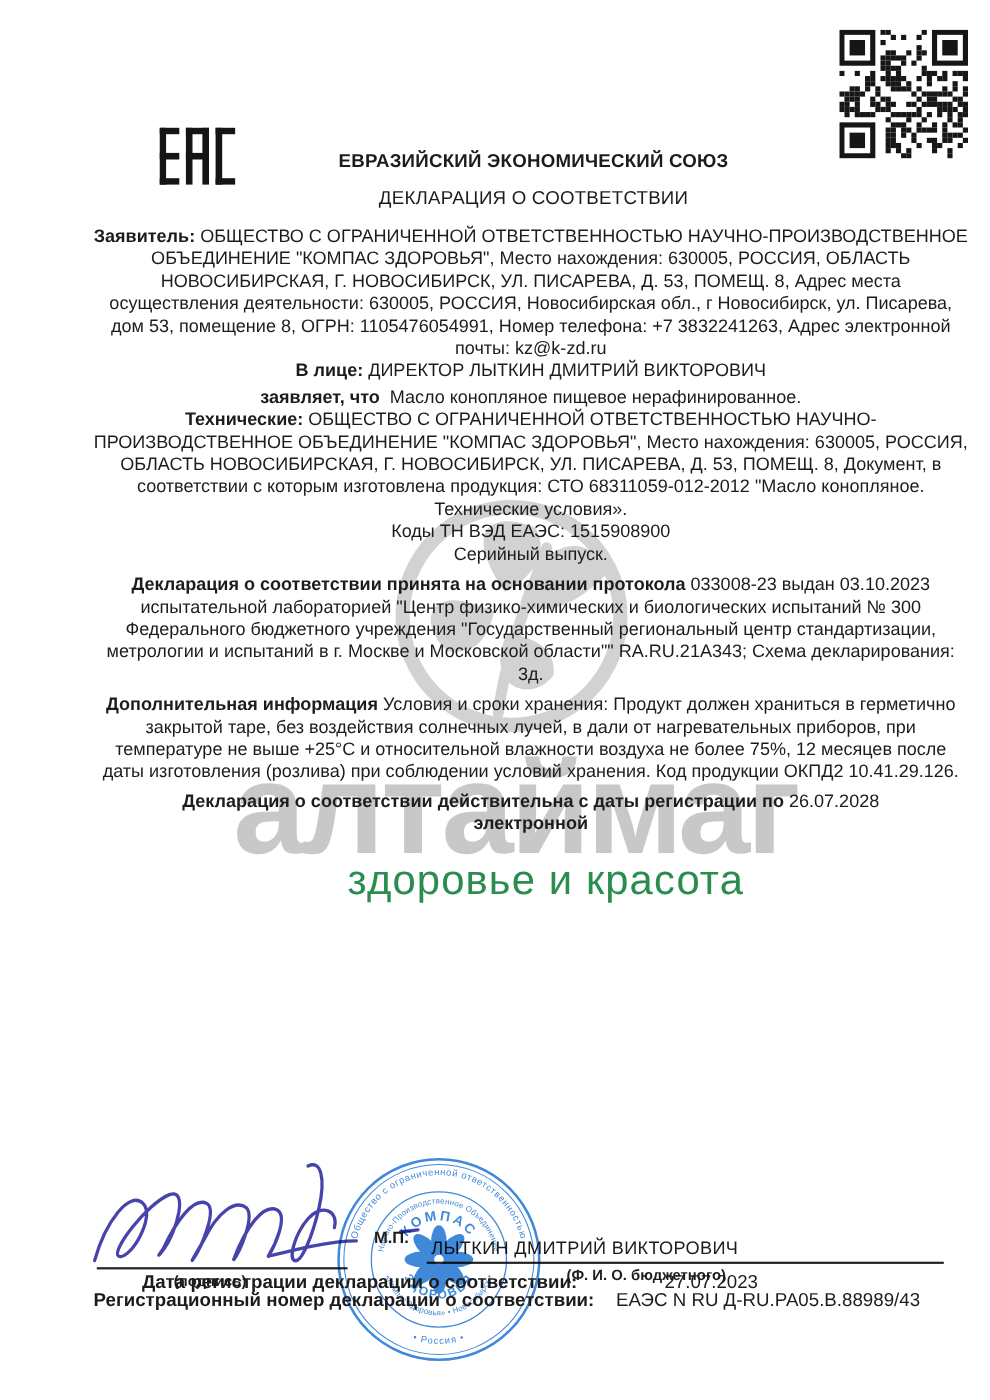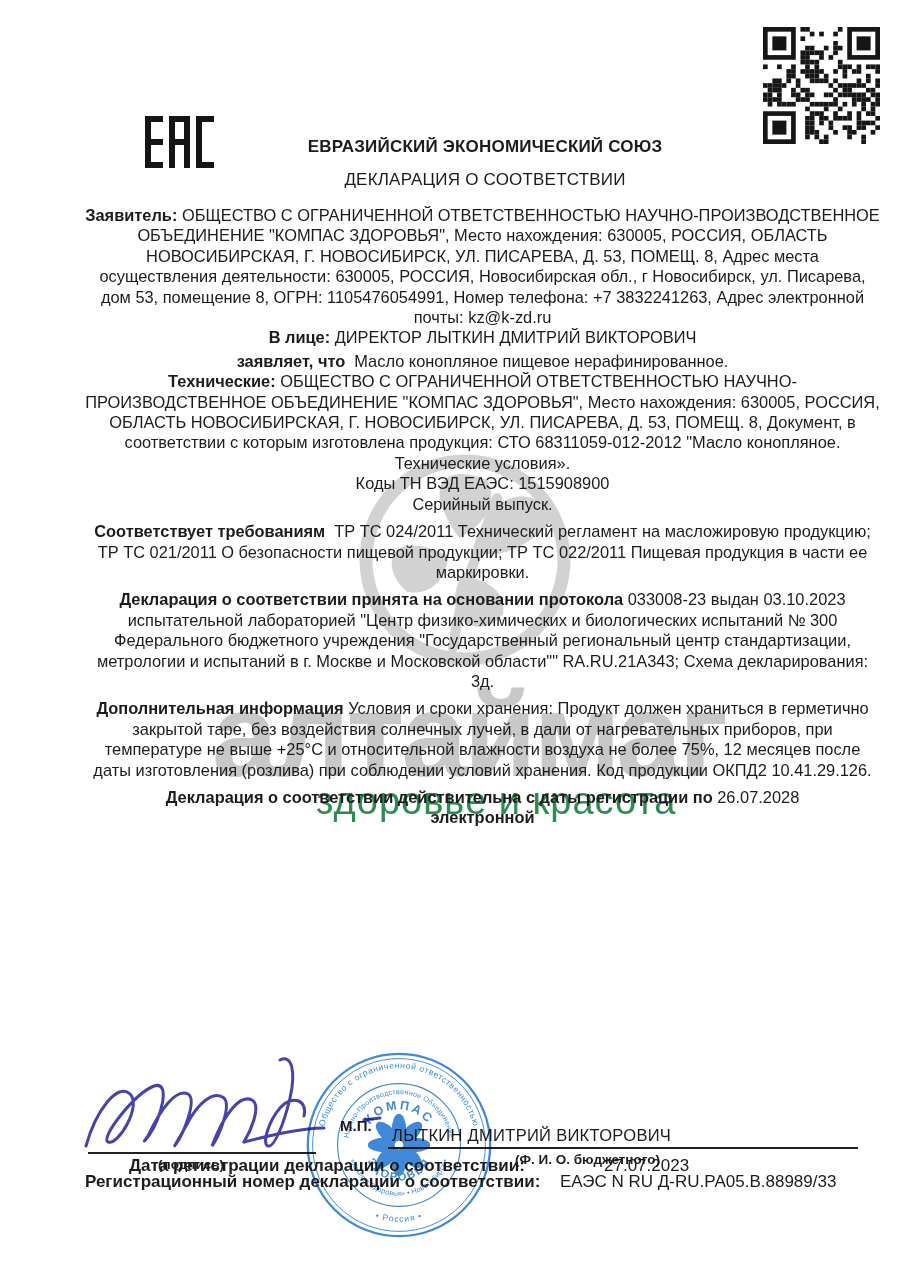--- a/index.html
+++ b/index.html
@@ -287,21 +287,20 @@
     <div class="t2">ДЕКЛАРАЦИЯ О СООТВЕТСТВИИ</div>
   </div>
 
   <div class="bodytext">
     <p><b>Заявитель:</b><span> ОБЩЕСТВО С ОГРАНИЧЕННОЙ ОТВЕТСТВЕННОСТЬЮ НАУЧНО-ПРОИЗВОДСТВЕННОЕ ОБЪЕДИНЕНИЕ "КОМПАС ЗДОРОВЬЯ", Место нахождения: 630005, РОССИЯ, ОБЛАСТЬ НОВОСИБИРСКАЯ, Г. НОВОСИБИРСК, УЛ. ПИСАРЕВА, Д. 53, ПОМЕЩ. 8, Адрес места осуществления деятельности: 630005, РОССИЯ, Новосибирская обл., г Новосибирск, ул. Писарева, дом 53, помещение 8, ОГРН: 1105476054991, Номер телефона: +7 3832241263, Адрес электронной почты: kz@k-zd.ru</span></p>
     <p><b>В лице:</b><span> ДИРЕКТОР ЛЫТКИН ДМИТРИЙ ВИКТОРОВИЧ</span></p>
     <p class="sp-xs"><b>заявляет, что</b><span class="pad-gap">Масло конопляное пищевое нерафинированное.</span></p>
     <p><b>Технические:</b><span> ОБЩЕСТВО С ОГРАНИЧЕННОЙ ОТВЕТСТВЕННОСТЬЮ НАУЧНО-ПРОИЗВОДСТВЕННОЕ ОБЪЕДИНЕНИЕ "КОМПАС ЗДОРОВЬЯ", Место нахождения: 630005, РОССИЯ, ОБЛАСТЬ НОВОСИБИРСКАЯ, Г. НОВОСИБИРСК, УЛ. ПИСАРЕВА, Д. 53, ПОМЕЩ. 8, Документ, в соответствии с которым изготовлена продукция: СТО 68311059-012-2012 "Масло конопляное. Технические условия».</span></p>
     <p>Коды ТН ВЭД ЕАЭС: 1515908900</p>
     <p>Серийный выпуск.</p>
-    <p class="sp"><b>Соответствует требованиям</b><span class="pad-gap">ТР ТС 024/2011 Технический регламент на масложировую продукцию; ТР ТС 021/2011 О безопасности пищевой продукции; ТР ТС 022/2011 Пищевая продукция в части ее маркировки.</span></p>
     <p class="sp"><b>Декларация о соответствии принята на основании протокола</b><span> 033008-23 выдан 03.10.2023 испытательной лабораторией "Центр физико-химических и биологических испытаний № 300 Федерального бюджетного учреждения "Государственный региональный центр стандартизации, метрологии и испытаний в г. Москве и Московской области"" RA.RU.21A343; Схема декларирования: 3д.</span></p>
     <p class="sp"><b>Дополнительная информация</b><span> Условия и сроки хранения: Продукт должен храниться в герметично закрытой таре, без воздействия солнечных лучей, в дали от нагревательных приборов, при температуре не выше +25°С и относительной влажности воздуха не более 75%, 12 месяцев после даты изготовления (розлива) при соблюдении условий хранения. Код продукции ОКПД2 10.41.29.126.</span></p>
     <p class="sp"><b>Декларация о соответствии действительна с даты регистрации по</b><span> 26.07.2028</span><br><b>электронной</b></p>
   </div>
 
   <svg class="sig-svg" width="320" height="115" viewBox="0 0 320 115">
     <g fill="none" stroke="#4743ab" stroke-width="3" stroke-linecap="round">
       <path d="M14,94 C24,58 46,30 58,42 C70,54 46,94 36,90 C28,86 62,42 82,34 C100,28 88,68 78,82 C72,90 70,92 76,84 C88,58 104,36 116,42 C126,48 110,84 104,92 C100,98 106,88 114,74 C126,50 142,38 152,46 C160,54 146,86 140,94 C152,62 168,42 180,48 C190,54 178,80 172,90"></path>
       <path d="M208,8 C220,2 224,20 218,46 C212,72 202,96 196,94 C190,92 196,70 208,56 C220,42 236,48 232,64"></path>
       <path d="M172,90 C196,84 228,76 252,76"></path>
@@ -348,20 +347,20 @@
 
   <div class="mp">М.П.</div>
   <div class="fio-name">ЛЫТКИН ДМИТРИЙ ВИКТОРОВИЧ</div>
   <div class="line sig-line"></div>
   <div class="line fio-line"></div>
   <div class="cap cap-sign">(подпись)</div>
   <div class="cap cap-fio">(Ф. И. О. бюджетного)</div>
 
   <div class="reg-row row1">
     <span class="reg-label">Регистрационный номер декларации о соответствии:</span>
-    <span class="reg-value">ЕАЭС N RU Д-RU.РА05.В.88989/33</span>
+    <span class="reg-value">ЕАЭС N RU Д-RU.РА05.В.88989/43</span>
   </div>
   <div class="reg-row row2">
     <span class="reg-label">Дата регистрации декларации о соответствии:</span>
     <span class="reg-value">27.07.2023</span>
   </div>
 
 </div>
 
 </body></html>

